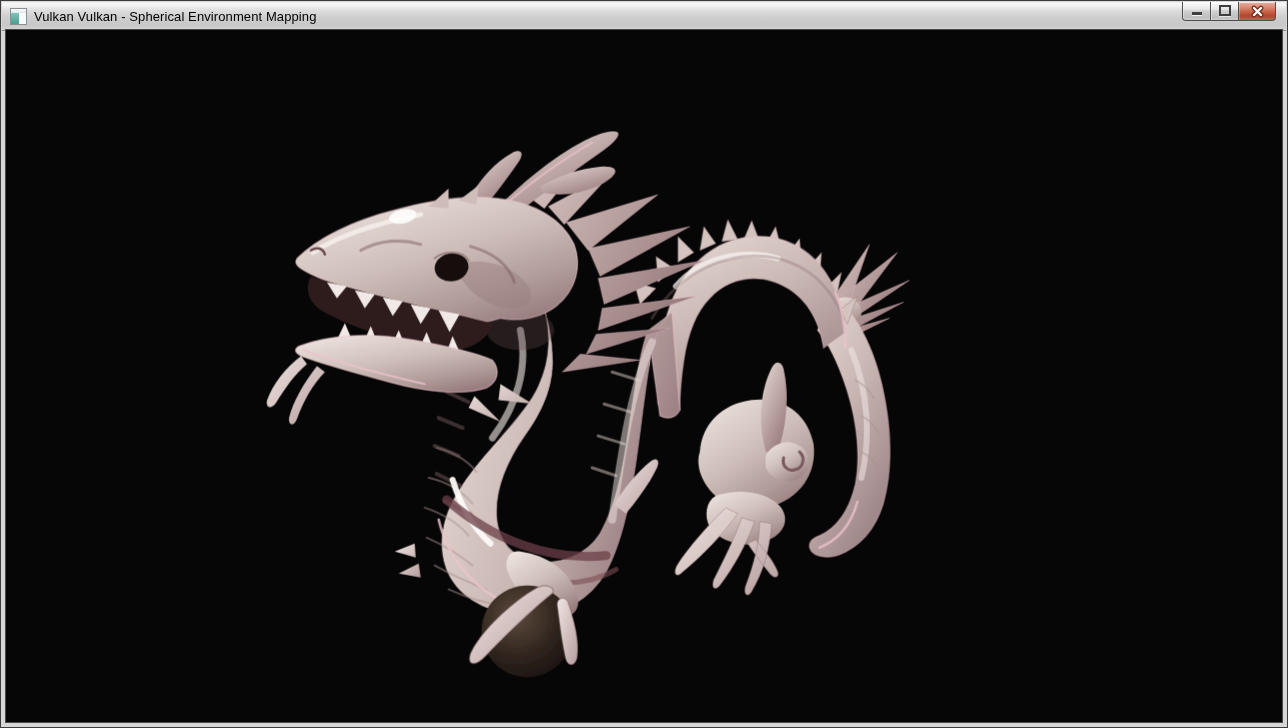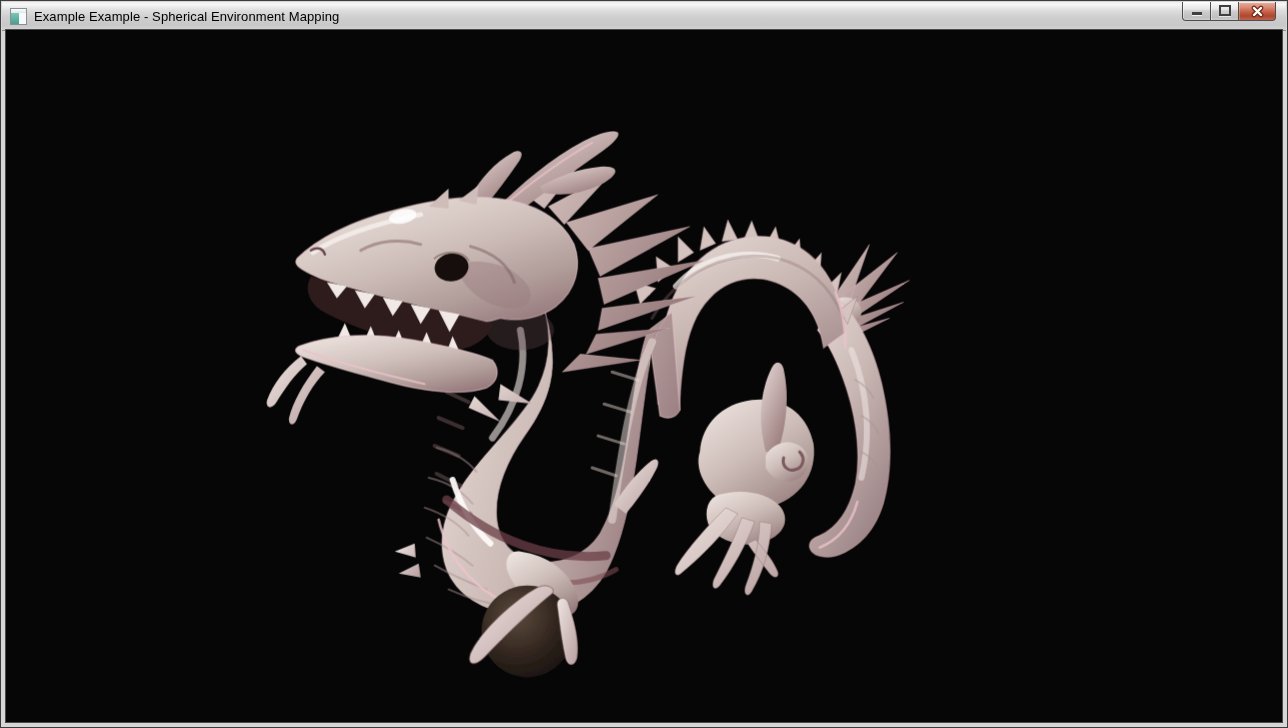--- a/index.html
+++ b/index.html
@@ -58,21 +58,21 @@
 <div class="window">
 
   <div class="titlebar">
     <span class="app-icon">
       <span class="app-icon-top"></span>
       <span class="app-icon-body">
         <span class="app-icon-left"></span>
         <span class="app-icon-right"></span>
       </span>
     </span>
-    <span class="title-text">Example Example - Spherical Environment Mapping</span>
+    <span class="title-text">Vulkan Vulkan - Spherical Environment Mapping</span>
   </div>
 
   <div class="win-buttons">
     <div class="win-btn btn-min" title="minimize">
       <span class="glyph-min"></span>
     </div>
     <div class="win-btn btn-max" title="maximize">
       <span class="glyph-max"></span>
     </div>
     <div class="win-btn btn-close" title="close">

